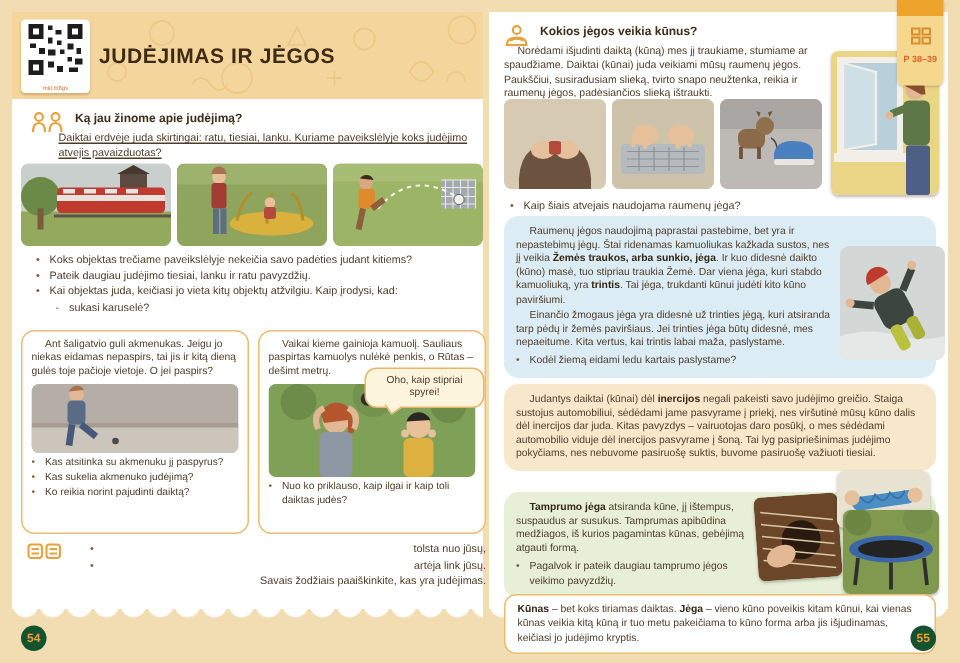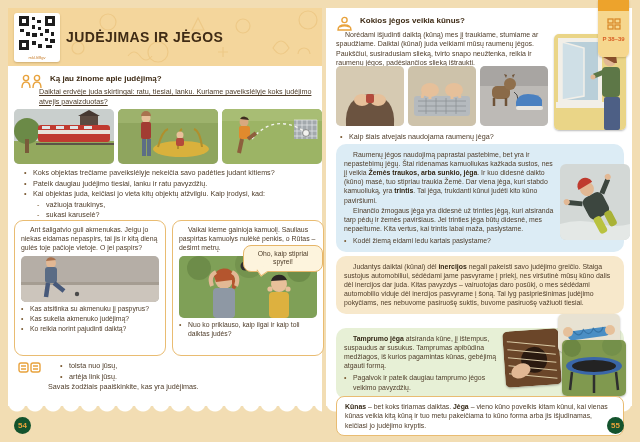--- a/index.html
+++ b/index.html
@@ -11,21 +11,21 @@
   .scallop{position:absolute;left:0;right:0;bottom:-8px;height:9px;
     background-image:radial-gradient(circle at 9px -2px,#fff 8px,rgba(255,255,255,0) 9px);
     background-size:18px 9px;background-repeat:repeat-x;}
   
   .banner{position:absolute;left:0;top:0;width:314px;height:58px;background:#f4d69c;overflow:hidden;}
   .banner svg.doodles{position:absolute;left:0;top:0;}
   .qr-card{position:absolute;left:6px;top:5px;width:46px;height:49px;background:#fff;border-radius:3px;
            box-shadow:0 1px 2px rgba(120,80,20,.3);text-align:center;padding-top:2px;box-sizing:border-box;}
   .qr-caption{font-size:4px;color:#c77c28;line-height:5px;}
   .book-title{position:absolute;left:58px;top:21px;font-size:14px;font-weight:bold;color:#3f2b15;letter-spacing:.4px;}
-  .h-row{position:absolute;display:flex;align-items:flex-start;}
+  .h-row{position:absolute;display:flex;align-items:flex-start;text-align:right;}
   .h-label{font-size:8px;font-weight:bold;color:#3e2b15;}
   .intro{position:absolute;font-size:7.2px;line-height:1.35;margin:0;}
   .img-row{position:absolute;display:flex;gap:4px;}
   .fig{border-radius:5px;overflow:hidden;background:#ddd;flex:none;}
   .fig svg{display:block;}
   ul.bullets{margin:0;padding:0;list-style:none;position:absolute;}
   ul.bullets li{position:relative;padding-left:9px;font-size:7.2px;line-height:1.32;margin-bottom:1px;}
   ul.bullets li::before{content:"•";position:absolute;left:0;color:#7a5a32;}
   ul.bullets li.sub{margin-left:13px;}
   ul.bullets li.sub::before{content:"-";}
@@ -179,21 +179,20 @@
           <rect x="17" y="17" width="11" height="13" rx="2" fill="#e08a2d"></rect>
           <path d="M20 30 l-3 14 M26 30 l8 -6" stroke="#8d5f3c" stroke-width="4" fill="none"></path>
         </svg>
       </div>
     </div>
 
     <ul class="bullets" style="left:16px;top:160px;width:302px;">
       <li>Koks objektas trečiame paveikslėlyje nekeičia savo padėties judant kitiems?</li>
       <li>Pateik daugiau judėjimo tiesiai, lanku ir ratu pavyzdžių.</li>
       <li>Kai objektas juda, keičiasi jo vieta kitų objektų atžvilgiu. Kaip įrodysi, kad:</li>
-      <li class="sub">važiuoja traukinys,</li>
       <li class="sub">sukasi karuselė?</li>
     </ul>
 
     <div class="obox" style="left:6px;width:152px;">
       <p>Ant šaligatvio guli akmenukas. Jeigu jo niekas eidamas nepaspirs, tai jis ir kitą dieną gulės toje pačioje vietoje. O jei paspirs?</p>
       <div class="fig" style="width:138px;height:46px;">
         <svg width="138" height="46" viewBox="0 0 138 46">
           <rect width="138" height="46" fill="#b5aea6"></rect>
             <rect y="28" width="138" height="18" fill="#ccc5bc"></rect>
           <rect y="26" width="138" height="3" fill="#a59d92"></rect>

